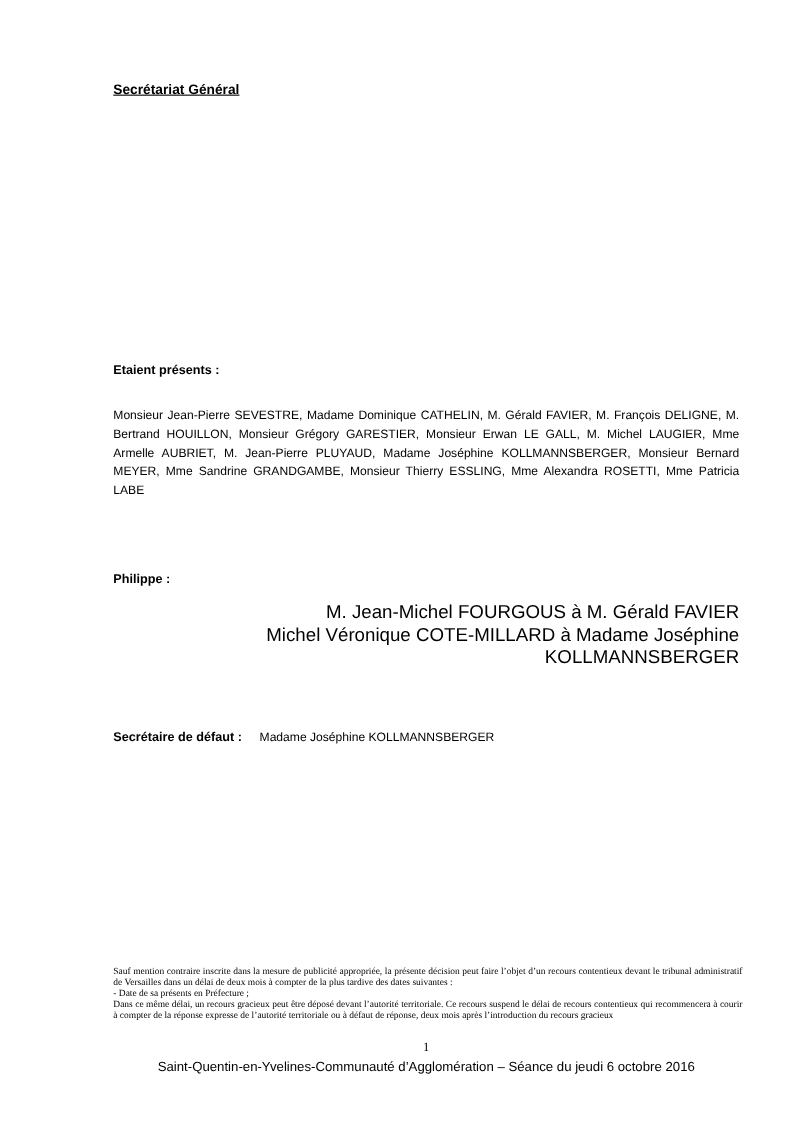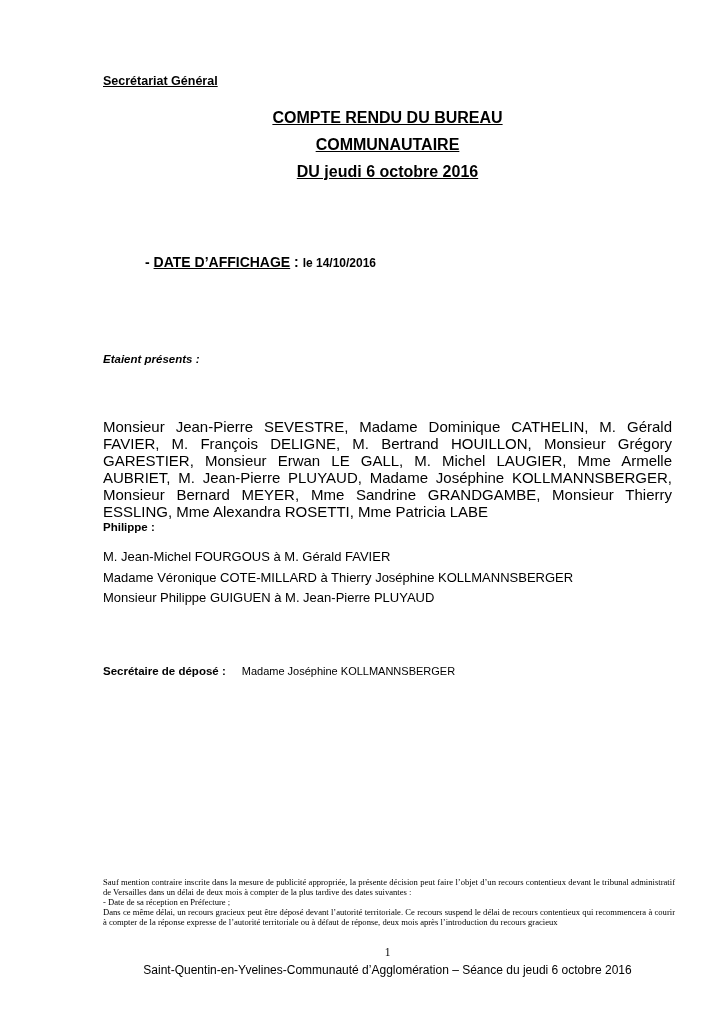--- a/index.html
+++ b/index.html
@@ -50,39 +50,39 @@
   }
   .date-value {
     font-size: 12px;
   }
   .section-heading {
     position: absolute;
     left: 103px;
     font-size: 11.5px;
     font-weight: bold;
   }
-  .att-heading { top: 353px; font-style: italic; }
+  .att-heading { top: 331px; }
   .att-body {
     position: absolute;
     left: 103px;
     width: 569px;
     top: 370px;
-    font-size: 15px;
+    font-size: 11px;
     line-height: 17px;
     text-align: justify;
-    margin-top: 48px;
   }
   .pouv-heading { top: 521px; }
   .pouv-list {
     position: absolute;
     left: 103px;
     width: 569px;
     top: 547px;
-    font-size: 13px;
+    font-size: 17px;
     line-height: 20.5px;
+    text-align: right;
   }
   .secretary {
     position: absolute;
     left: 103px;
     top: 665px;
     font-size: 11.5px;
   }
   .secretary-label {
     font-weight: bold;
   }
@@ -118,45 +118,38 @@
     font-size: 12px;
   }
 </style>
 </head>
 <body>
 
 <div class="page">
 
   <div class="dept">Secrétariat Général</div>
 
-  <div class="title-block">
-    <div class="title-line">COMPTE RENDU DU BUREAU</div>
-    <div class="title-line">COMMUNAUTAIRE</div>
-    <div class="title-line">DU jeudi 6 octobre 2016</div>
-  </div>
 
-  <div class="date-line"><span>- </span><span class="date-label">DATE D’AFFICHAGE</span><span> : </span><span class="date-value">le 14/10/2016</span></div>
 
   <div class="section-heading att-heading">Etaient présents :</div>
 
   <div class="att-body">Monsieur Jean-Pierre SEVESTRE, Madame Dominique CATHELIN, M. Gérald FAVIER, M. François DELIGNE, M. Bertrand HOUILLON, Monsieur Grégory GARESTIER, Monsieur Erwan LE GALL, M. Michel LAUGIER, Mme Armelle AUBRIET, M. Jean-Pierre PLUYAUD, Madame Joséphine KOLLMANNSBERGER, Monsieur Bernard MEYER, Mme Sandrine GRANDGAMBE, Monsieur Thierry ESSLING, Mme Alexandra ROSETTI, Mme Patricia LABE</div>
 
   <div class="section-heading pouv-heading">Philippe :</div>
 
   <div class="pouv-list">
     <div>M. Jean-Michel FOURGOUS à M. Gérald FAVIER</div>
-    <div>Madame Véronique COTE-MILLARD à Thierry Joséphine KOLLMANNSBERGER</div>
-    <div>Monsieur Philippe GUIGUEN à M. Jean-Pierre PLUYAUD</div>
+    <div>Michel Véronique COTE-MILLARD à Madame Joséphine KOLLMANNSBERGER</div>
   </div>
 
-  <div class="secretary"><span class="secretary-label">Secrétaire de déposé :</span><span class="secretary-value">Madame Joséphine KOLLMANNSBERGER</span></div>
+  <div class="secretary"><span class="secretary-label">Secrétaire de défaut :</span><span class="secretary-value">Madame Joséphine KOLLMANNSBERGER</span></div>
 
   <div class="legal-notice">
     <div class="just">Sauf mention contraire inscrite dans la mesure de publicité appropriée, la présente décision peut faire l’objet d’un recours contentieux devant le tribunal administratif de Versailles dans un délai de deux mois à compter de la plus tardive des dates suivantes :</div>
-    <div>- Date de sa réception en Préfecture ;</div>
+    <div>- Date de sa présents en Préfecture ;</div>
     <div class="just">Dans ce même délai, un recours gracieux peut être déposé devant l’autorité territoriale. Ce recours suspend le délai de recours contentieux qui recommencera à courir à compter de la réponse expresse de l’autorité territoriale ou à défaut de réponse, deux mois après l’introduction du recours gracieux</div>
   </div>
 
   <div class="page-number">1</div>
 
   <div class="footer-line">Saint-Quentin-en-Yvelines-Communauté d’Agglomération – Séance du jeudi 6 octobre 2016</div>
 
 </div>
 
 </body></html>

